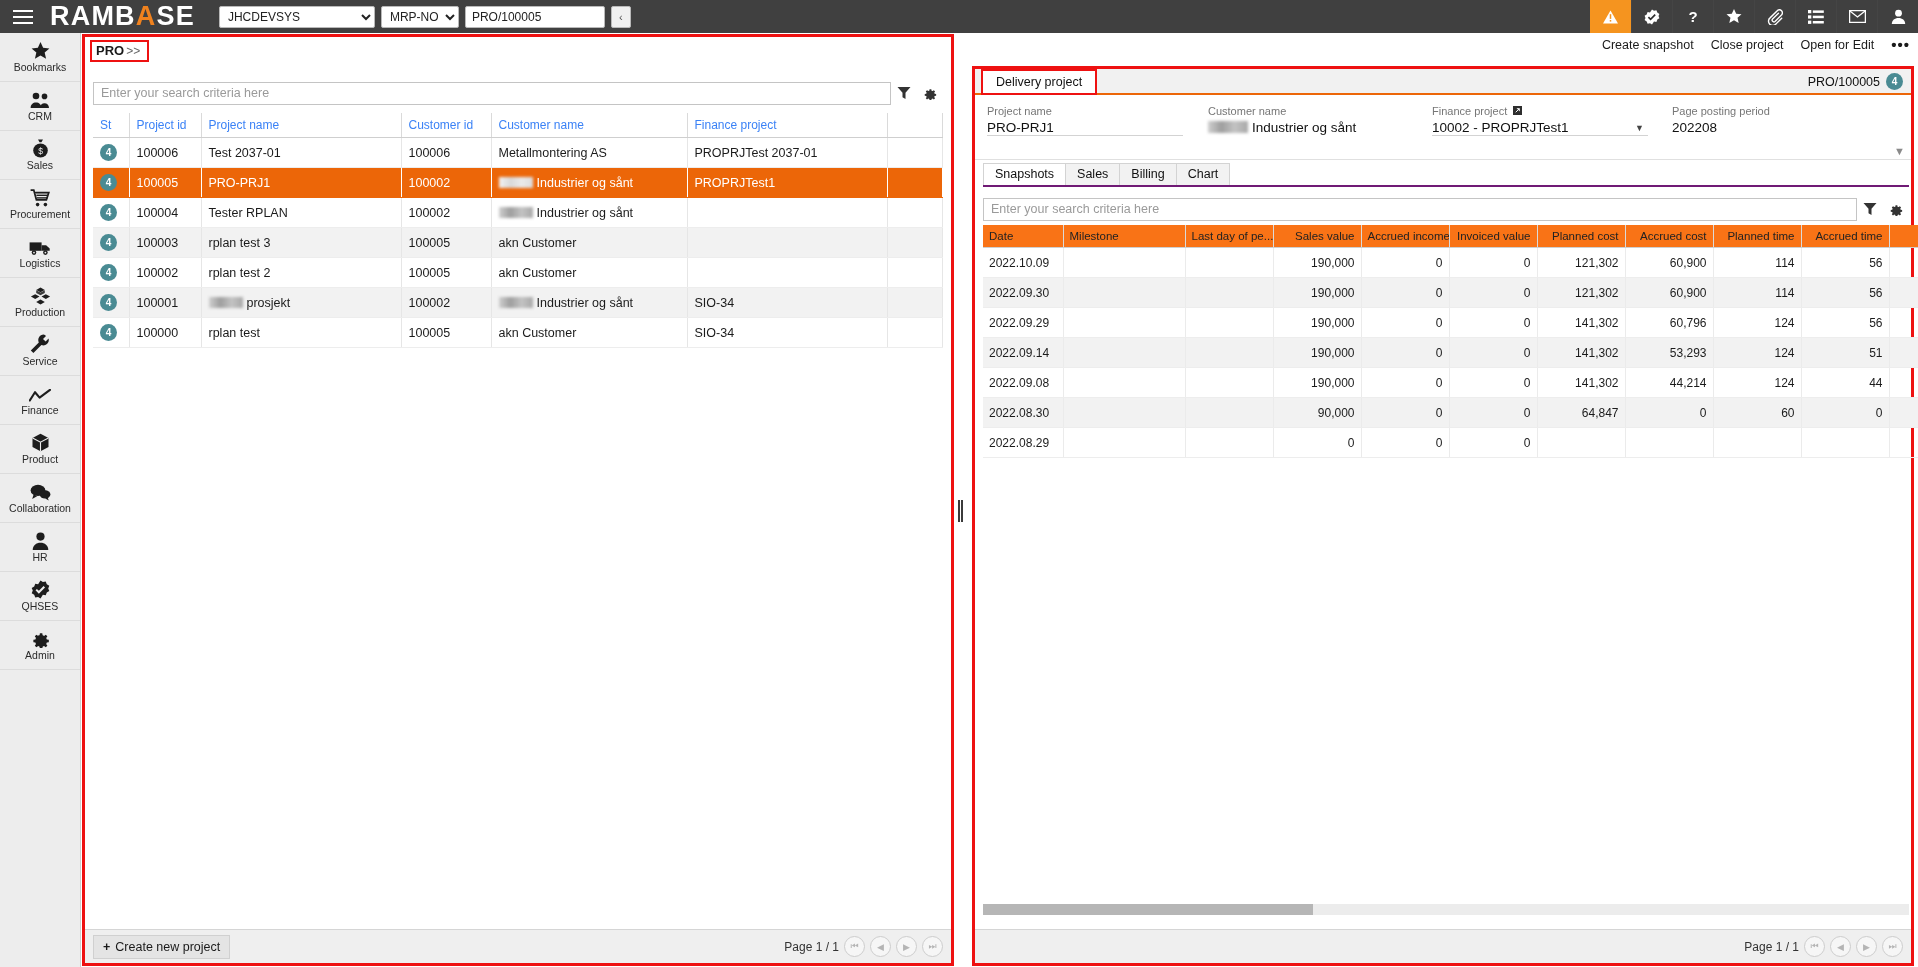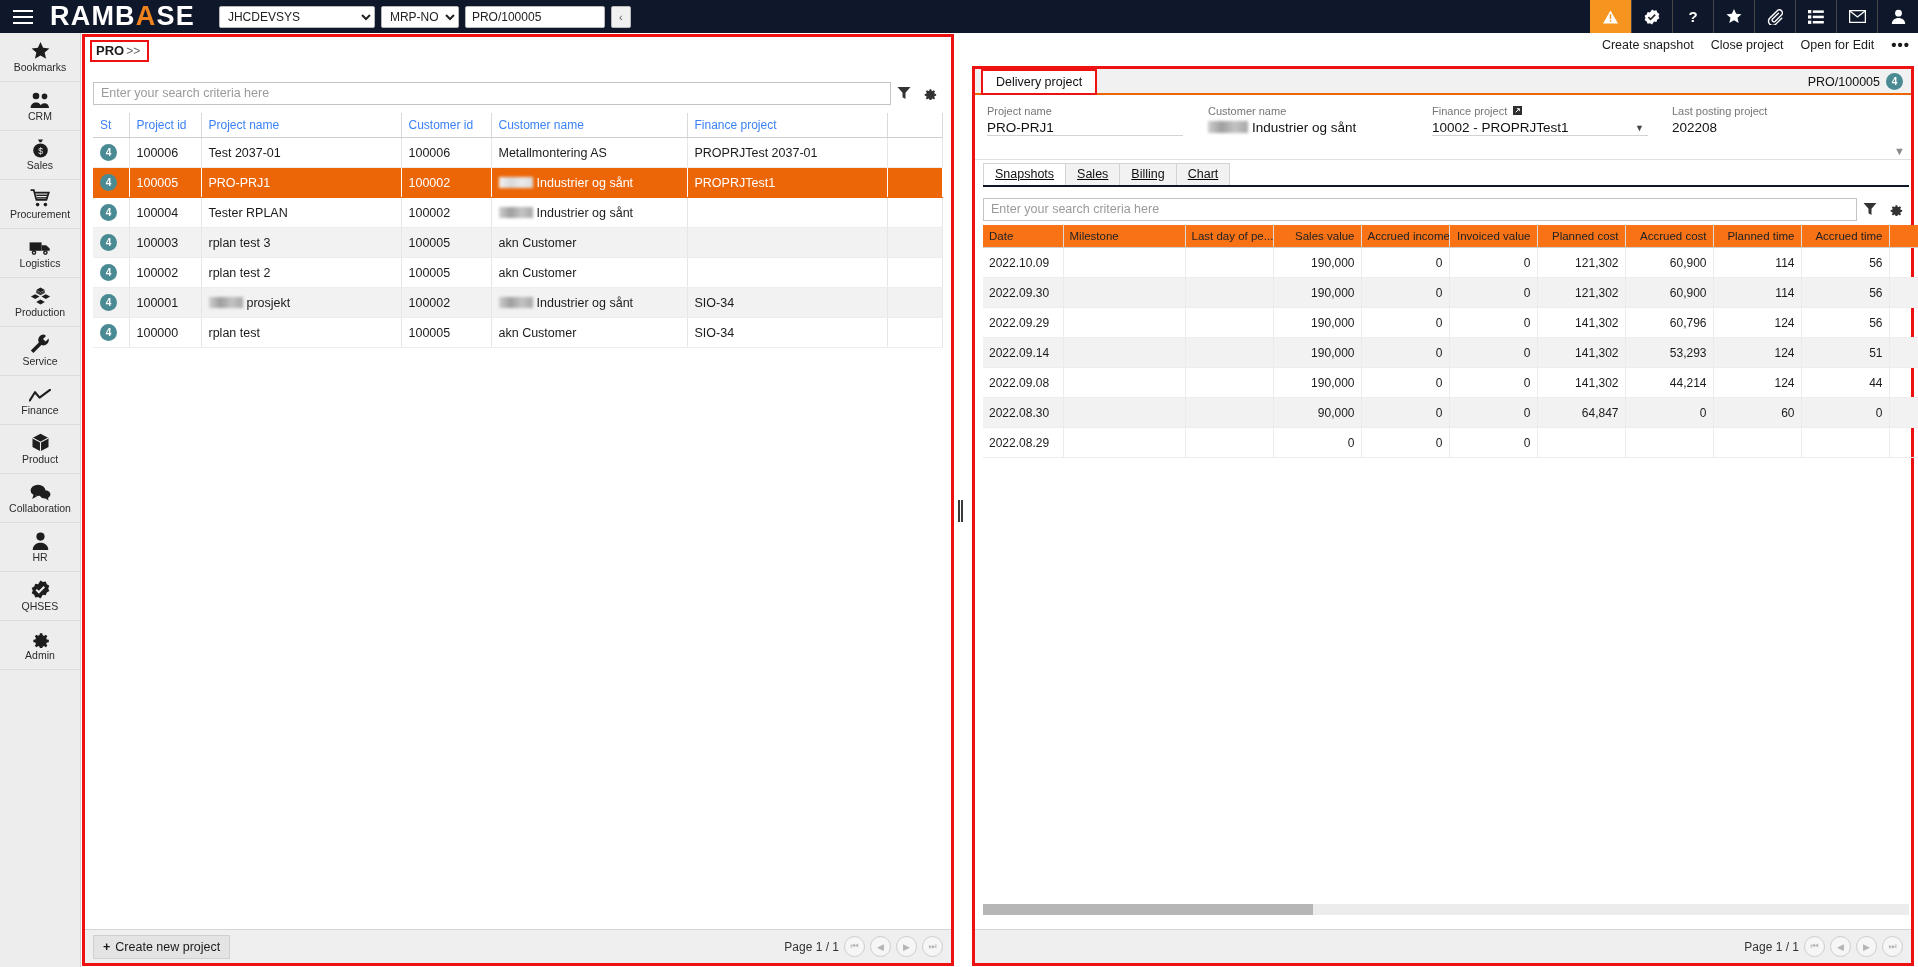--- a/index.html
+++ b/index.html
@@ -6,21 +6,21 @@
   html,body {
     width:1918px; height:967px;
     font-family:"Liberation Sans", sans-serif;
     background:#fff; overflow:hidden;
     -webkit-font-smoothing:antialiased;
   }
 
   
   #topbar{
     position:absolute; left:0; top:0; width:1918px; height:33px;
-    background:#0f172a; display:flex; align-items:center;
+    background:#404040; display:flex; align-items:center;
   }
   #hamburger{
     width:46px; height:33px; display:flex; align-items:center; justify-content:center;
     cursor:pointer;
   }
   #hamburger .bars{ width:20px; }
   #hamburger .bars i{ display:block; height:2px; background:#fff; margin:4px 0; }
   #brand{
     color:#fff; font-size:27px; font-weight:bold; letter-spacing:1.2px;
     margin-left:4px; margin-right:24px; font-family:"Liberation Sans", sans-serif;
@@ -179,21 +179,21 @@
   .fld{ position:absolute; top:8px; }
   .fld .lab{ font-size:11px; color:#767676; margin-bottom:3px; }
   .fld .val{ font-size:13.5px; color:#111; }
   .fld .line{ border-bottom:1px solid #d3d3d3; }
   #rp-collapse{
     position:absolute; right:6px; bottom:2px; color:#8a8a8a; font-size:11px; cursor:pointer;
   }
 
   #rp-tabs{
     position:absolute; left:8px; top:96px; width:926px; height:22px;
-    display:flex; align-items:flex-end; border-bottom:2px solid #0f172a;text-decoration:underline;
+    display:flex; align-items:flex-end; border-bottom:2px solid #701a75;
   }
   .tab{
     font-size:12.5px; color:#111; padding:3px 11px 3px 11px;
     border:1px solid #d3d3d3; border-bottom:none; background:#f2f2f2; cursor:pointer;
     margin-right:-1px; height:22px;
   }
   .tab.active{ background:#fff; border-color:#d3d3d3; }
 
   #rp-searchrow{
     position:absolute; left:8px; top:126px; width:926px; height:28px;
@@ -590,21 +590,21 @@
               <path d="M3 7L7 3M4.3 3H7v2.7" stroke="#fff" stroke-width="1.1" fill="none"></path>
             </svg>
         </span>
       </div>
       <div class="val line" style="position:relative;">
         <span>10002 - PROPRJTest1</span>
         <span style="position:absolute;right:4px;top:3px;font-size:9px;color:#444;">▼</span>
       </div>
     </div>
     <div class="fld" style="left:697px; width:180px;">
-      <div class="lab">Last posting project</div>
+      <div class="lab">Page posting period</div>
       <div class="val">202208</div>
     </div>
     <div id="rp-collapse">▼</div>
   </div>
 
   <div id="rp-tabs">
       <div class="tab active">Snapshots</div>
       <div class="tab">Sales</div>
       <div class="tab">Billing</div>
       <div class="tab">Chart</div>

